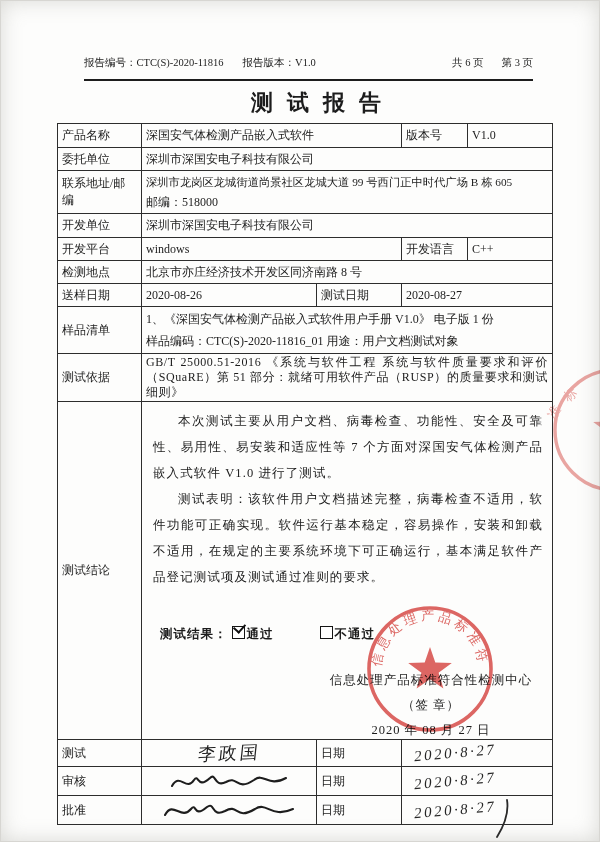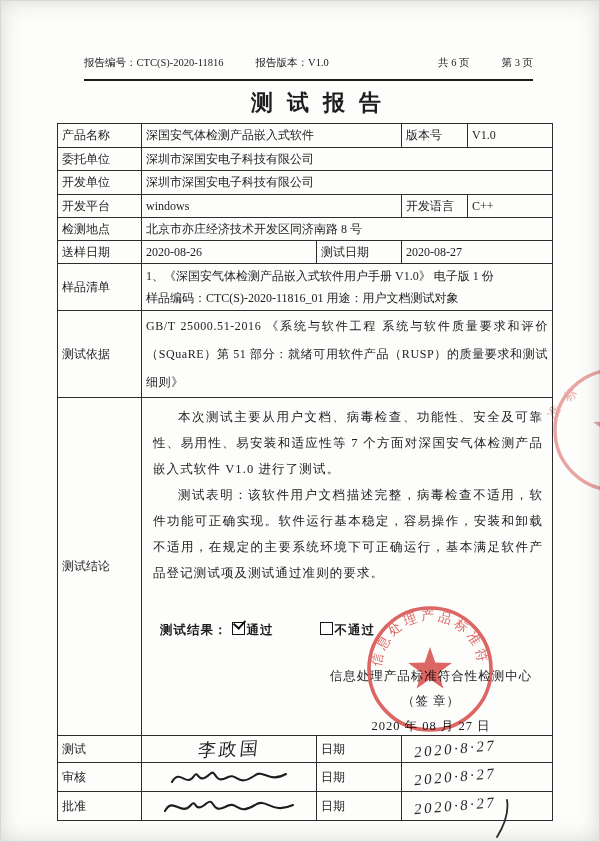--- a/index.html
+++ b/index.html
@@ -4,36 +4,36 @@
 <style>
   html,body{margin:0;padding:0;background:#888;}
   .page{
     position:relative;width:600px;height:842px;margin:0 auto;background:#fdfdfc;
     font-family:"Liberation Serif","DejaVu Serif",serif;color:#1c1c1c;overflow:hidden;
     box-shadow:inset 0 0 0 1px #d7d6d2, inset 0 0 22px rgba(110,110,100,.28);
   }
   
   .header{position:absolute;left:84px;top:56px;width:449px;display:flex;justify-content:space-between;
     font-size:10.5px;border-bottom:2px solid #1d1d1d;padding-bottom:9px;}
-  .hgroup{display:flex;gap:32px;}
-  .hgroup.right{gap:32px;}
+  .hgroup{display:flex;gap:19px;}
+  .hgroup.right{gap:18px;}
   
   .title{position:absolute;left:16px;top:88px;width:100%;text-align:center;font-size:22px;font-weight:bold;
     letter-spacing:14px;text-indent:14px;}
   
   table.report{position:absolute;left:57px;top:123px;width:495px;border-collapse:collapse;table-layout:fixed;
     font-size:12px;}
   table.report td{border:1px solid #2d2d2d;padding:1px 4px;vertical-align:middle;overflow:visible;}
   table.report{border:1.5px solid #222;}
   td.lbl{text-align:left;padding:1px 2px;}
   td.val{padding-left:9px;}
   .tight{font-size:11.3px;white-space:nowrap;letter-spacing:0;}
   .two-line div{line-height:20px;}
   .ml{line-height:22px;}
-  td.basis{line-height:28px;text-align:justify;padding:1px 8px;letter-spacing:.6px;}
+  td.basis{line-height:15px;text-align:justify;padding:1px 8px;letter-spacing:.6px;}
   
   td.concl{position:relative;vertical-align:top;padding:0;}
   .concl-paras{position:absolute;left:11px;right:9px;top:6px;font-size:12.5px;line-height:26px;
     letter-spacing:1.1px;text-align:justify;}
   .concl-paras p{margin:0;text-indent:2em;}
   .result-line{position:absolute;left:18px;top:224px;font-size:12.5px;font-weight:bold;letter-spacing:1px;}
   .cb{display:inline-block;width:11px;height:11px;border:1.6px solid #141414;position:relative;
     vertical-align:-1px;margin:0 2px 0 4px;background:#fff;}
   .cb.checked::after{content:"";position:absolute;left:1px;top:-4px;width:9px;height:6px;
     border-left:2px solid #111;border-bottom:2px solid #111;transform:rotate(-48deg);}
@@ -85,20 +85,27 @@
       <td class="val" colspan="2">深国安气体检测产品嵌入式软件</td>
       <td class="lbl">版本号</td>
       <td class="val">V1.0</td>
     </tr>
 
     <tr style="height:23px">
       <td class="lbl">委托单位</td>
       <td class="val" colspan="4">深圳市深国安电子科技有限公司</td>
     </tr>
 
+    <tr style="height:43px">
+      <td class="lbl">联系地址/邮编</td>
+      <td class="val two-line" colspan="4">
+        <div class="tight">深圳市龙岗区龙城街道尚景社区龙城大道 99 号西门正中时代广场 B 栋 605</div>
+        <div>邮编：518000</div>
+      </td>
+    </tr>
 
     <tr style="height:24px">
       <td class="lbl">开发单位</td>
       <td class="val" colspan="4">深圳市深国安电子科技有限公司</td>
     </tr>
 
     <tr style="height:23px">
       <td class="lbl">开发平台</td>
       <td class="val" colspan="2">windows</td>
       <td class="lbl">开发语言</td>

